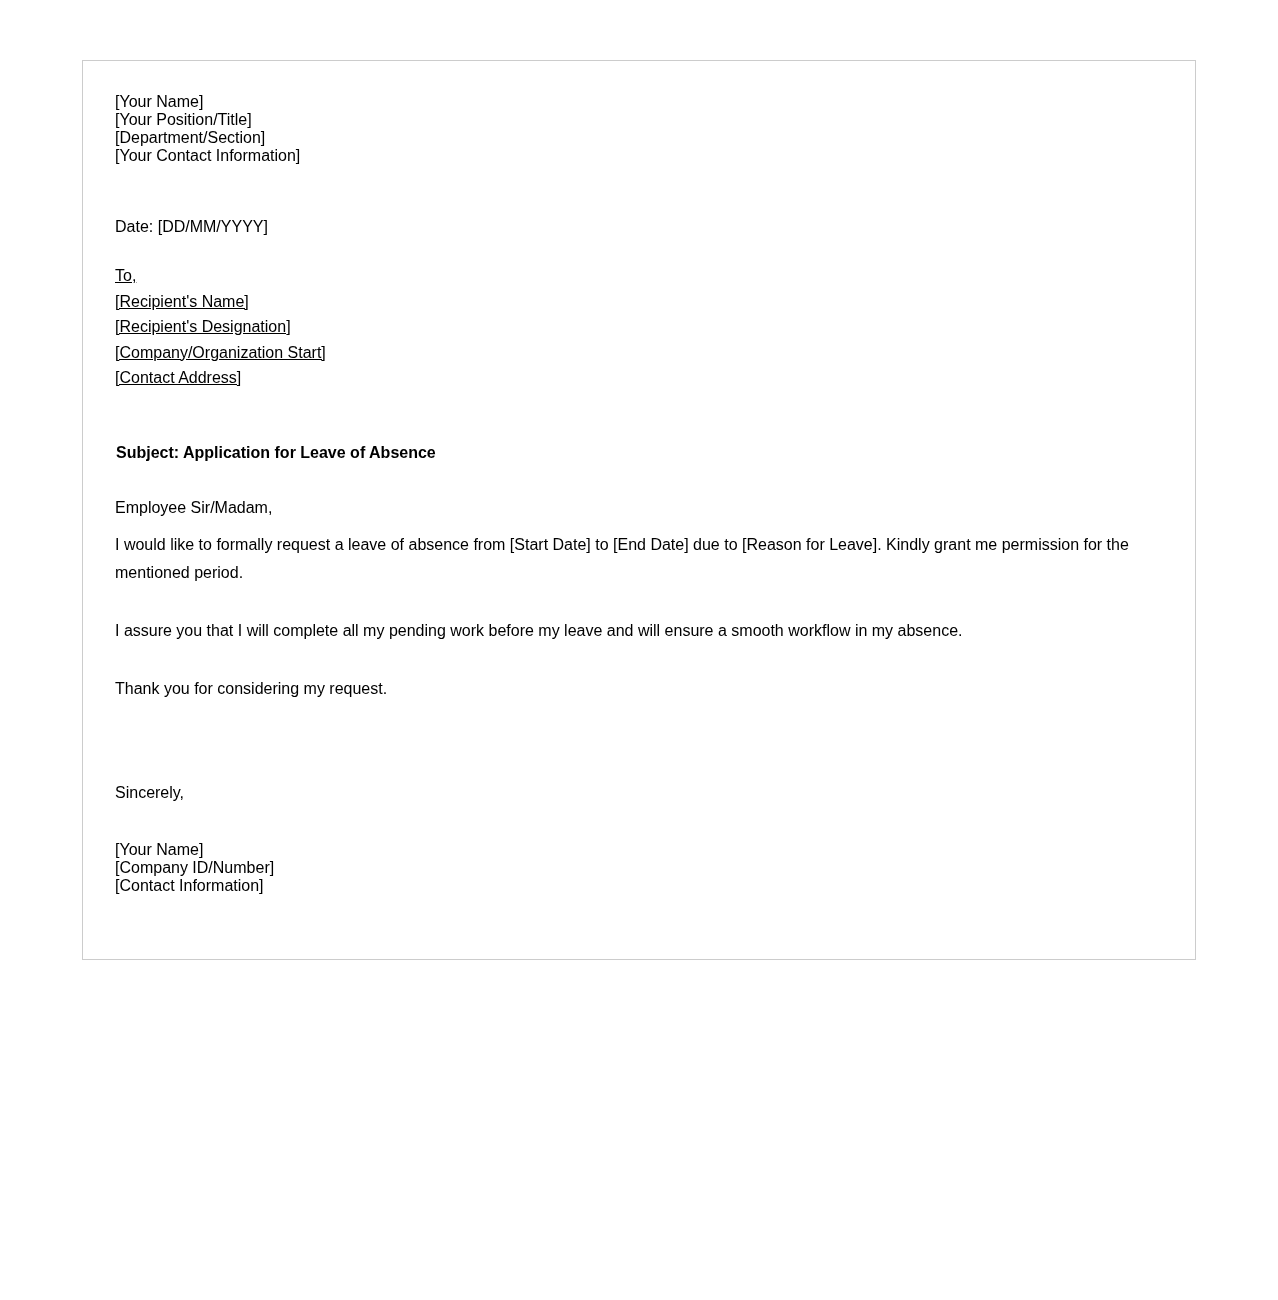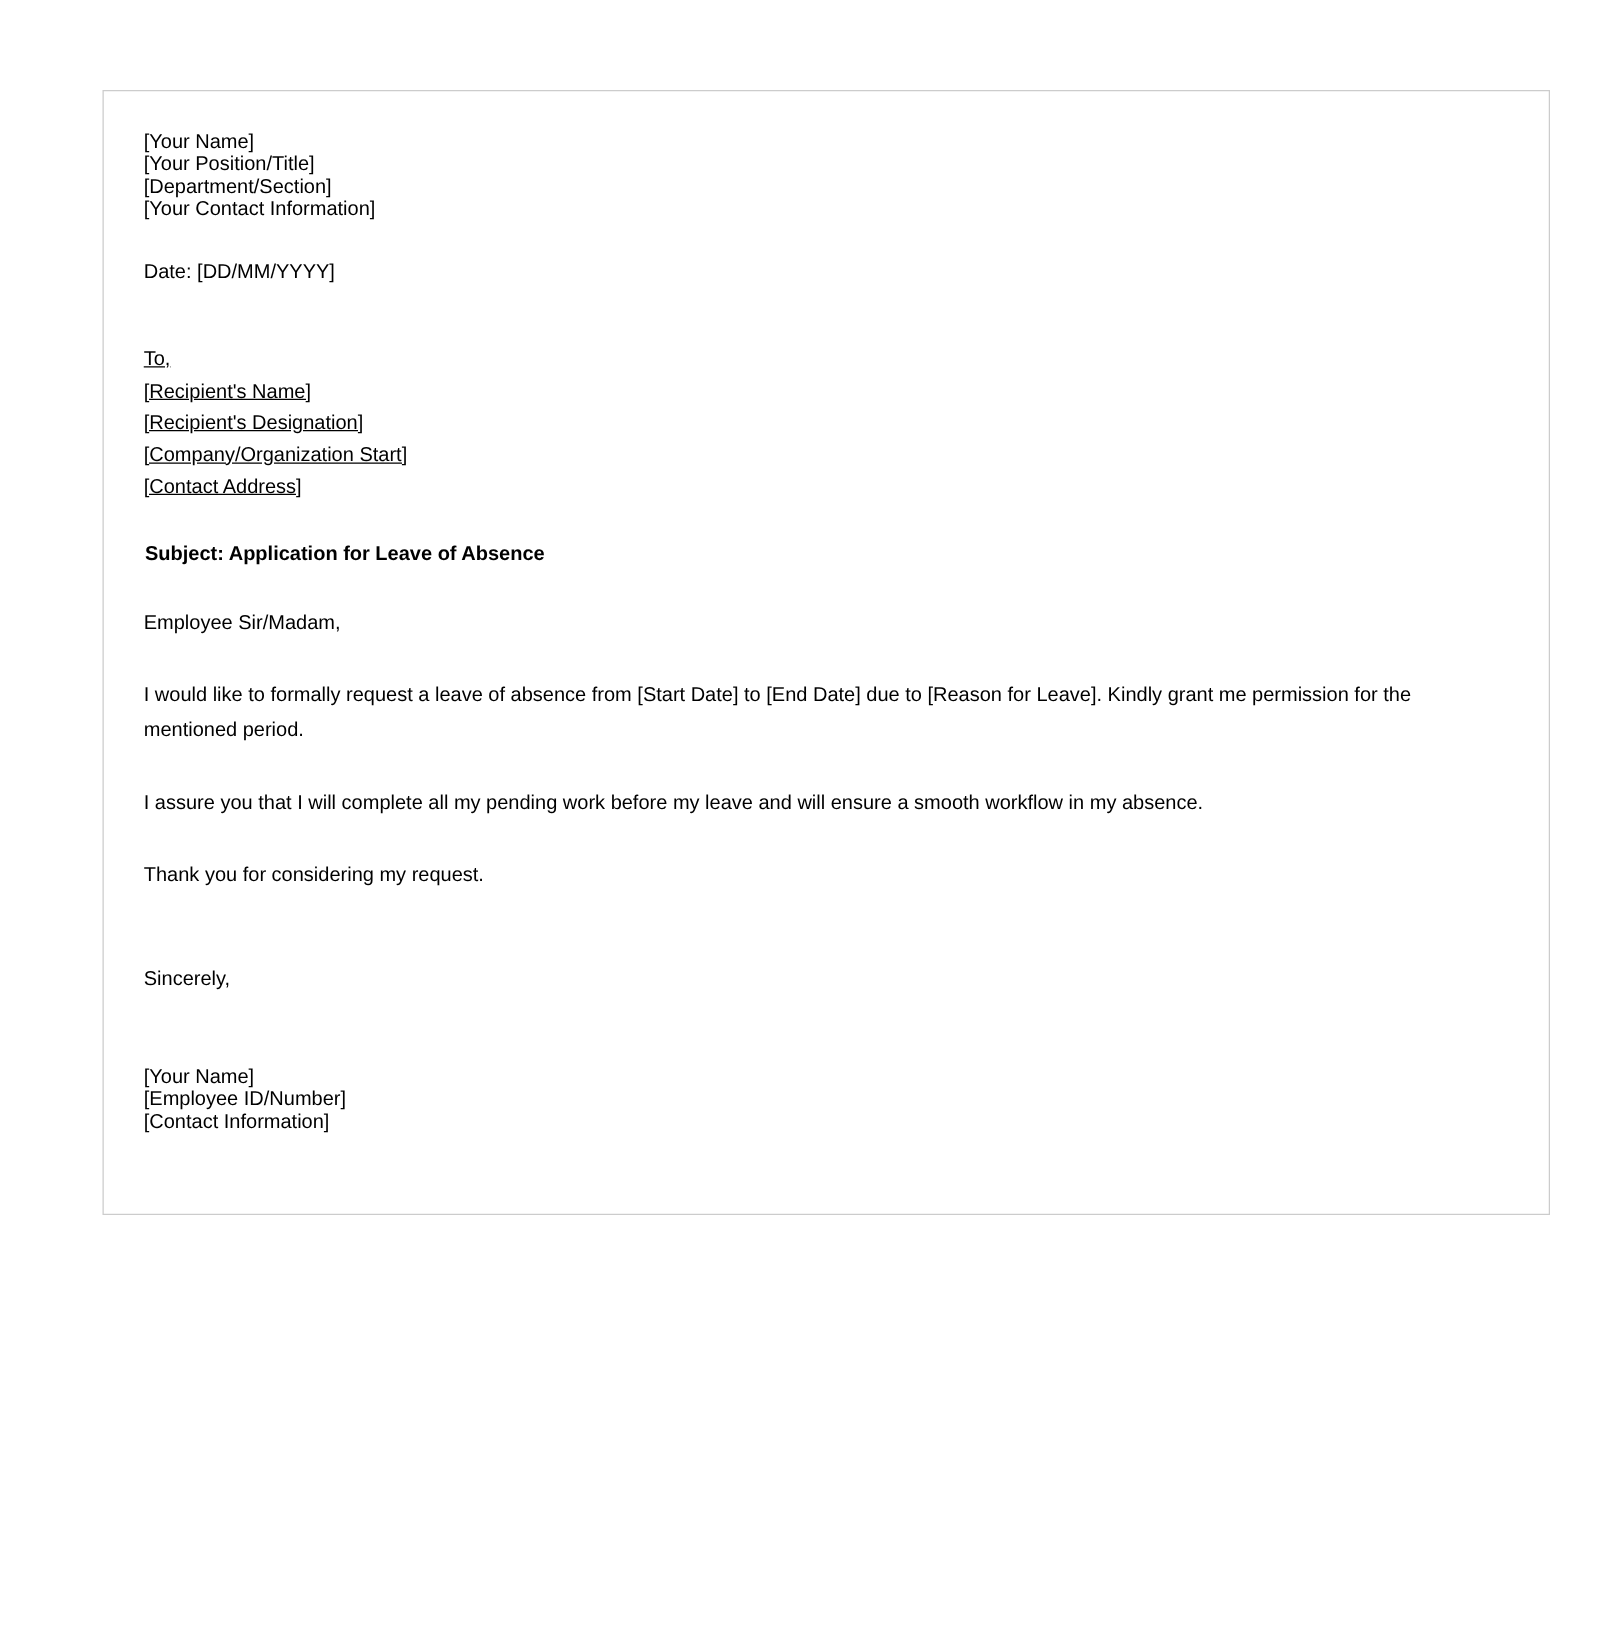--- a/index.html
+++ b/index.html
@@ -11,26 +11,25 @@
     width: 1278px;
     height: 1300px;
     position: relative;
     font-family: "Liberation Sans", sans-serif;
     font-size: 16px;
     color: #000000;
   }
   .page {
     position: absolute;
     left: 82px;
-    top: 72px;
+    top: 60px;
     width: 1112px;
     height: 898px;
     border: 1px solid #cccccc;
     box-sizing: content-box;
-    padding-left: 44px;
   }
   .content {
     position: absolute;
     left: 32px;
     top: 0;
     right: 32px;
   }
   .block-tight {
     position: absolute;
     left: 0;
@@ -42,20 +41,21 @@
     left: 0;
     line-height: 25.5px;
     text-decoration: underline;
   }
   .block-loose div { white-space: nowrap; }
   .line {
     position: absolute;
     left: 0;
     white-space: nowrap;
     line-height: 18px;
+    margin-top: 21px;
   }
   .para {
     position: absolute;
     left: 0;
     right: 0;
     line-height: 28px;
   }
   .bold { font-weight: bold; }
 </style>
 </head>
@@ -88,18 +88,18 @@
     <div class="para" style="top:470px;">I would like to formally request a leave of absence from [Start Date] to [End Date] due to [Reason for Leave]. Kindly grant me permission for the mentioned period.</div>
 
     <div class="para" style="top:556px;">I assure you that I will complete all my pending work before my leave and will ensure a smooth workflow in my absence.</div>
 
     <div class="para" style="top:614px;">Thank you for considering my request.</div>
 
     <div class="line" style="top:702px;">Sincerely,</div>
 
     <div class="block-tight" style="top:780px;">
       <div>[Your Name]</div>
-      <div>[Employee ID/Number]</div>
+      <div>[Company ID/Number]</div>
       <div>[Contact Information]</div>
     </div>
 
   </div>
 </div>
 
 </body></html>

